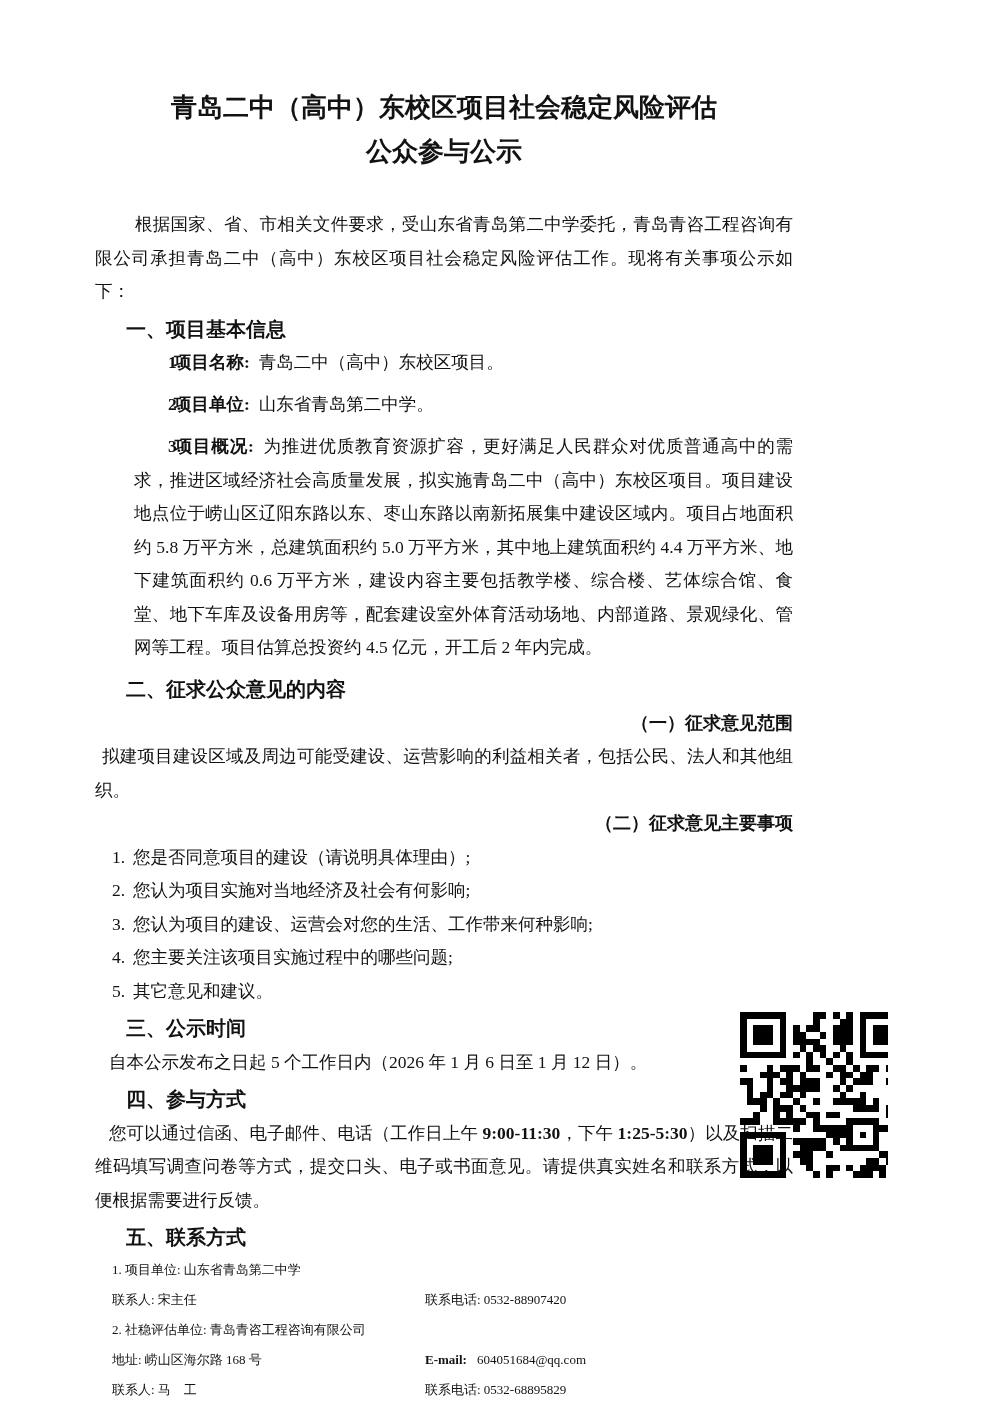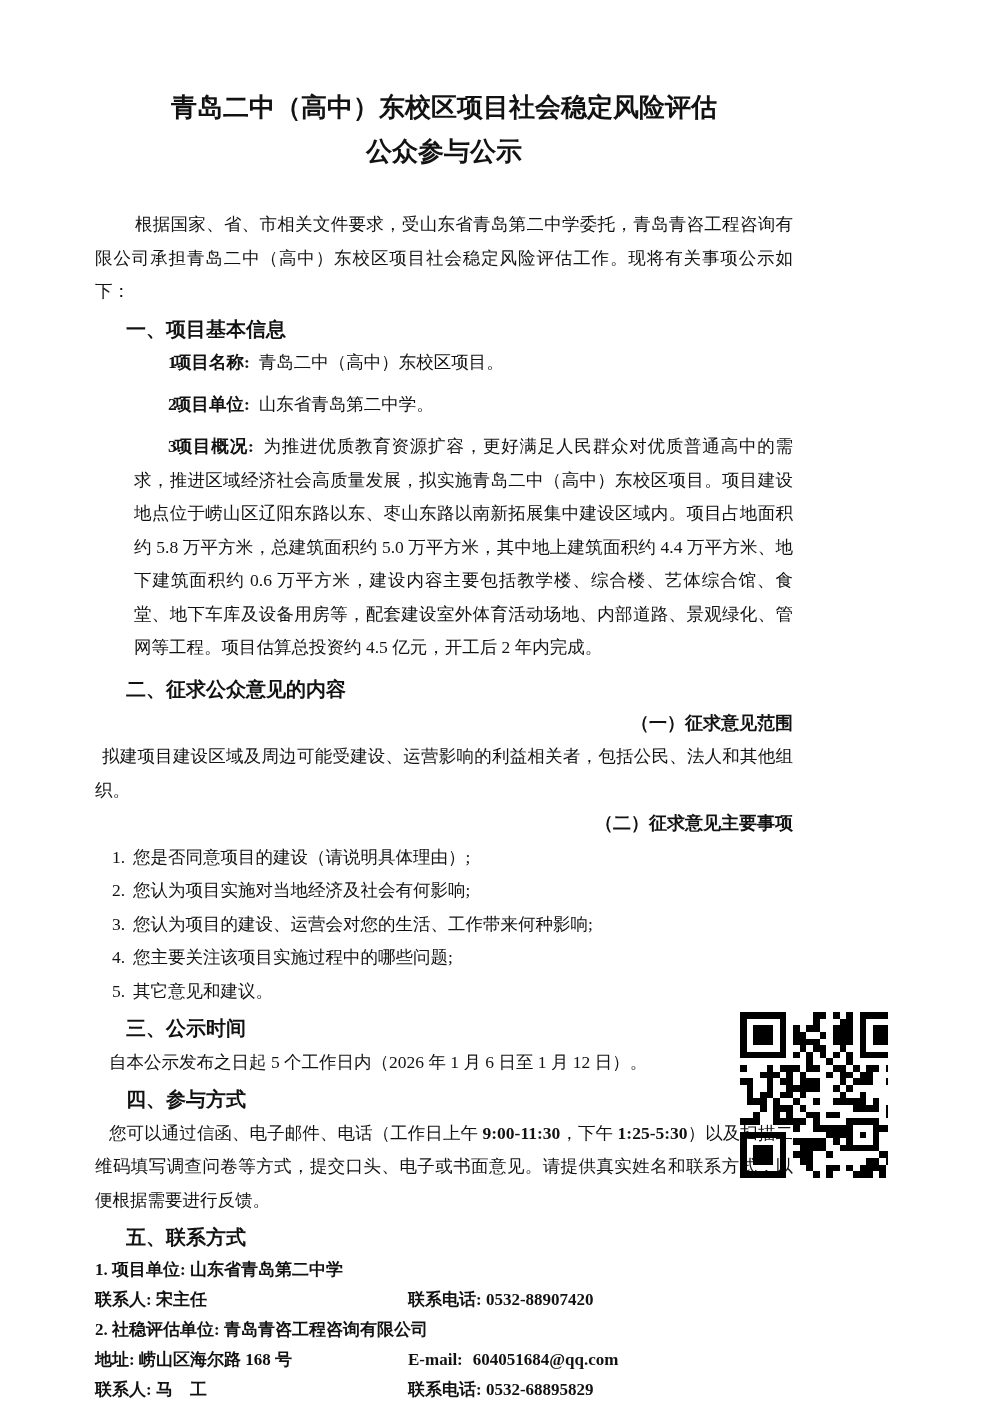--- a/index.html
+++ b/index.html
@@ -46,21 +46,21 @@
     line-height:33.5px;
     margin-left:20px;
     text-align:right;
   }
   .item { text-indent:17px; margin-bottom:8.5px;margin-left:39px; }
   .item:last-of-type { margin-bottom:0; }
   .i-num { display:inline-block; width:23px; font-weight:bold; }
   .i-label { font-weight:bold; margin-right:9px; }
   .q-item { display:flex; margin-left:17px; font-size:17.5px; line-height:33.5px; }
   .q-num { flex:none; width:21px; }
-  .c-row { font-size:17px; line-height:30px;font-weight:bold; }
+  .c-row { margin-left:17px; font-size:13px; line-height:30px; }
   .c-row.pair { display:flex; }
   .c-left { flex:none; width:313px; }
   .email-label { margin-right:10px; }
   .signature { margin-top:26px; text-align:right; font-size:17.5px; line-height:35px; }
   .sig-line1 { padding-right:34px;margin-top:48px; }
   .sig-line2 { padding-right:52px; }
   .qr-box {
     position:absolute;
     left:740px; top:1012px;
     width:166px; height:166px;

